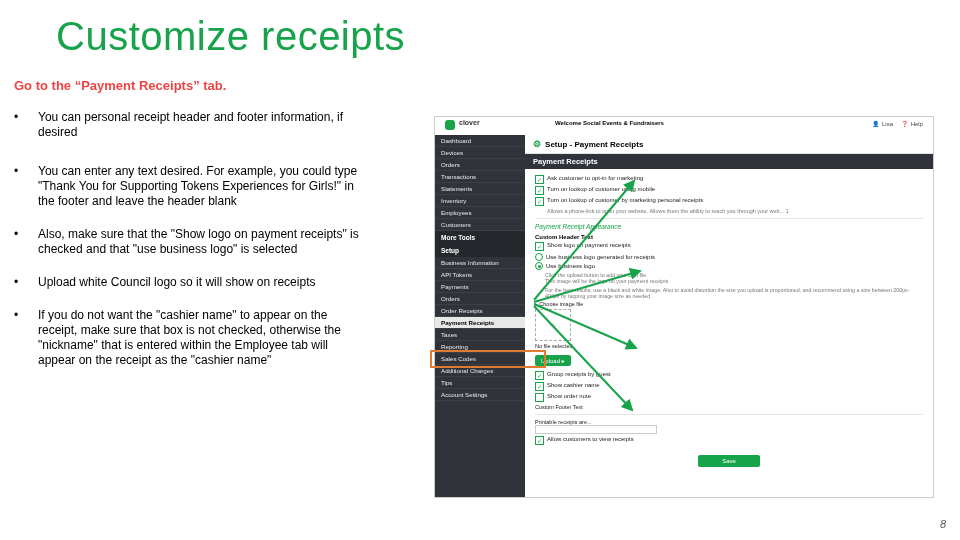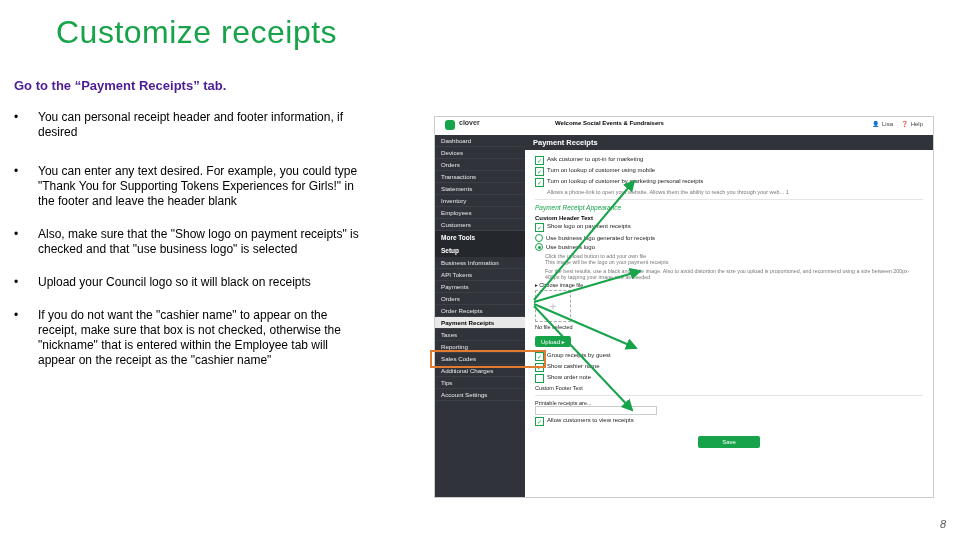--- a/index.html
+++ b/index.html
@@ -1,17 +1,17 @@
 <!DOCTYPE html>
 <html><head>
 <meta charset="utf-8">
 <style>
   html,body{margin:0;padding:0;width:960px;height:540px;font-family:Arial,Helvetica,sans-serif;background:#fff;overflow:hidden}
-  .title{font-size:32px;color:#17a34a;font-weight:400;letter-spacing:0.5px;position:absolute;left:56px;top:14px}
-  .instr{position:absolute;left:14px;top:78px;font-size:13px;font-weight:700;color:#4c1d95}
+  .title{font-size:40px;color:#17a34a;font-weight:400;letter-spacing:0.5px;position:absolute;left:56px;top:14px}
+  .instr{position:absolute;left:14px;top:78px;font-size:13px;font-weight:700;color:#ef4444}
   .bullets{position:absolute;left:14px;top:110px;width:350px}
   .bullets .row{display:flex;font-size:12px;color:#000;line-height:1.25}
   .bullets .dot{width:24px;flex:0 0 24px}
   .bullets .txt{flex:1}
   .page-num{position:absolute;right:14px;bottom:10px;font-size:11px;color:#555;font-style:italic}
 
   
   .shot{position:absolute;left:434px;top:116px;width:498px;height:380px;border:1px solid #ccc;background:#fff}
   .shot-top{height:18px;background:#fff;border-bottom:1px solid #e5e5e5;position:relative}
   .clover{position:absolute;left:10px;top:3px;width:10px;height:10px;background:#17a34a;border-radius:3px}
@@ -65,21 +65,21 @@
     <div class="row" style="margin-bottom: 18px;">
       <div class="dot">•</div>
       <div class="txt">You can enter any text desired. For example, you could type "Thank You for Supporting Tokens Experiences for Girls!" in the footer and leave the header blank</div>
     </div>
     <div class="row" style="margin-bottom: 18px;">
       <div class="dot">•</div>
       <div class="txt">Also, make sure that the "Show logo on payment receipts" is checked and that "use business logo" is selected</div>
     </div>
     <div class="row" style="margin-bottom: 18px;">
       <div class="dot">•</div>
-      <div class="txt">Upload your Council logo so it will black on receipts</div>
+      <div class="txt">Upload white Council logo so it will show on receipts</div>
     </div>
     <div class="row" style="margin-bottom: 0px;">
       <div class="dot">•</div>
       <div class="txt">If you do not want the "cashier name" to appear on the receipt, make sure that box is not checked, otherwise the "nickname" that is entered within the Employee tab will appear on the receipt as the "cashier name"</div>
     </div>
   </div>
 
 <div class="page-num">8</div>
 
 <div class="shot">
@@ -108,20 +108,21 @@
       <div class="side-item">Order Receipts</div>
       <div class="side-item side-sel">Payment Receipts</div>
       <div class="side-item">Taxes</div>
       <div class="side-item">Reporting</div>
       <div class="side-item">Sales Codes</div>
       <div class="side-item">Additional Charges</div>
       <div class="side-item">Tips</div>
       <div class="side-item">Account Settings</div>
     </div>
   <div class="main">
+    <div class="pg-title"><span class="gear">⚙</span><span>Setup - Payment Receipts</span></div>
     <div class="panel-h">Payment Receipts</div>
     <div class="panel-b" id="pb"><div class="ck">
           <span class="box">✓</span>
           <span>Ask customer to opt-in for marketing</span>
         </div><div class="ck">
           <span class="box">✓</span>
           <span>Turn on lookup of customer using mobile</span>
         </div><div class="ck">
           <span class="box">✓</span>
           <span>Turn on lookup of customer by marketing personal receipts</span>

